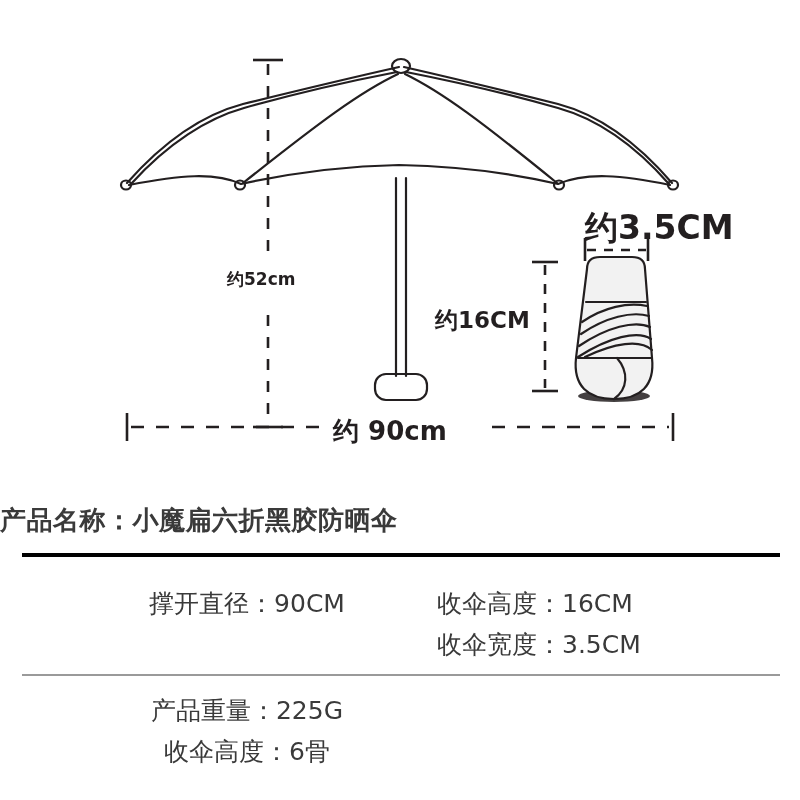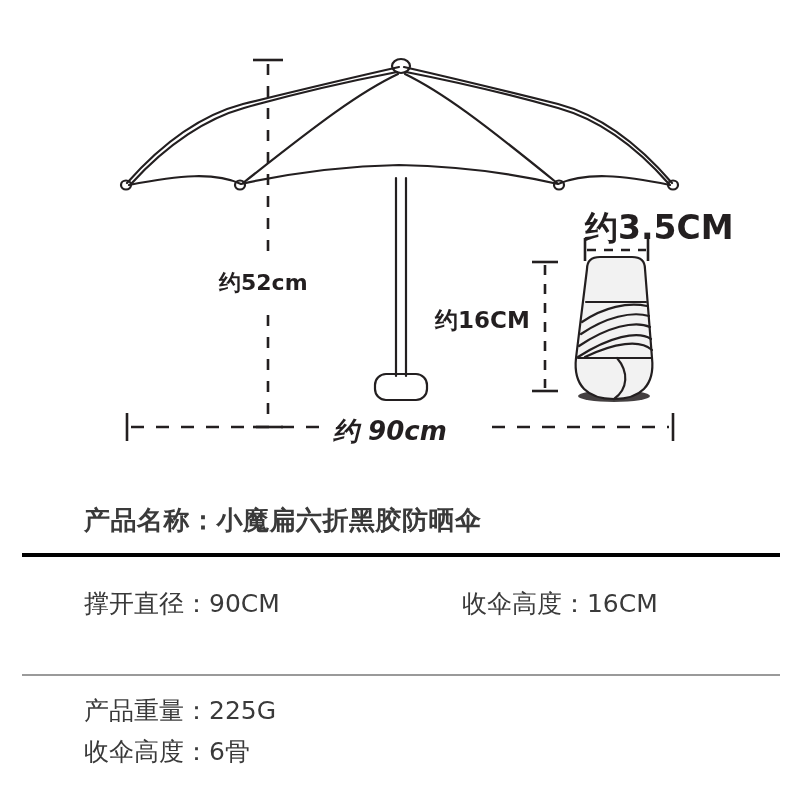--- a/index.html
+++ b/index.html
@@ -33,32 +33,31 @@
     display: block;
   }
 
   .dim-label {
     position: absolute;
     white-space: nowrap;
     color: #231f20;
     font-weight: bold;
   }
   .dim-52 {
-    left: 219px;
+    left: 227px;
     top: 268px;
-    font-size: 22px;
+    font-size: 17px;
     letter-spacing: 0px;
     font-family: "DejaVu Sans", "Liberation Sans", sans-serif;
   }
   .dim-90 {
     left: 333px;
     top: 414px;
     font-size: 26px;
     font-family: "DejaVu Sans", "Liberation Sans", sans-serif;
-    font-style: italic;
   }
   .dim-16 {
     left: 435px;
     top: 305px;
     font-size: 23px;
     font-family: "DejaVu Sans", "Liberation Sans", sans-serif;
   }
   .dim-35 {
     left: 552px;
     top: 206px;
@@ -71,21 +70,20 @@
   #product-name-row {
     position: absolute;
     left: 0;
     top: 490px;
     width: 800px;
     height: 60px;
     display: flex;
     align-items: center;
   }
   #product-name-text {
-    margin-left: 84px;
     font-size: 26px;
     font-weight: bold;
     color: #3a3a3a;
     letter-spacing: 0.5px;
   }
 
   
   .divider-thick {
     position: absolute;
     left: 22px;
@@ -110,21 +108,21 @@
     width: 800px;
     display: flex;
   }
   #spec-row-1 { top: 583px; }
   #spec-row-2 { top: 690px; gap: 11px; }
 
   .spec-col {
     display: flex;
     flex-direction: column;
   }
-  .spec-col-left  { margin-left: 84px; width: 380px; }
+  .spec-col-left  { margin-left: 57px; width: 380px; text-align: center; }
   .spec-col-right { width: 340px; }
 
   .spec-line {
     font-size: 25px;
     color: #3a3a3a;
     line-height: 41px;
     white-space: nowrap;
   }
 </style>
 </head>
@@ -239,20 +237,21 @@
   </div>
 
   <div class="divider-thick" id="div-1"></div>
 
   <div class="spec-row" id="spec-row-1">
     <div class="spec-col spec-col-left">
       <div class="spec-line">撑开直径：90CM</div>
     </div>
     <div class="spec-col spec-col-right">
       <div class="spec-line">收伞高度：16CM</div>
+      <div class="spec-line">收伞宽度：3.5CM</div>
     </div>
   </div>
 
   <div class="divider-thin" id="div-2"></div>
 
   <div class="spec-row" id="spec-row-2">
     <div class="spec-col spec-col-left">
       <div class="spec-line">产品重量：225G</div>
       <div class="spec-line">收伞高度：6骨</div>
     </div>

